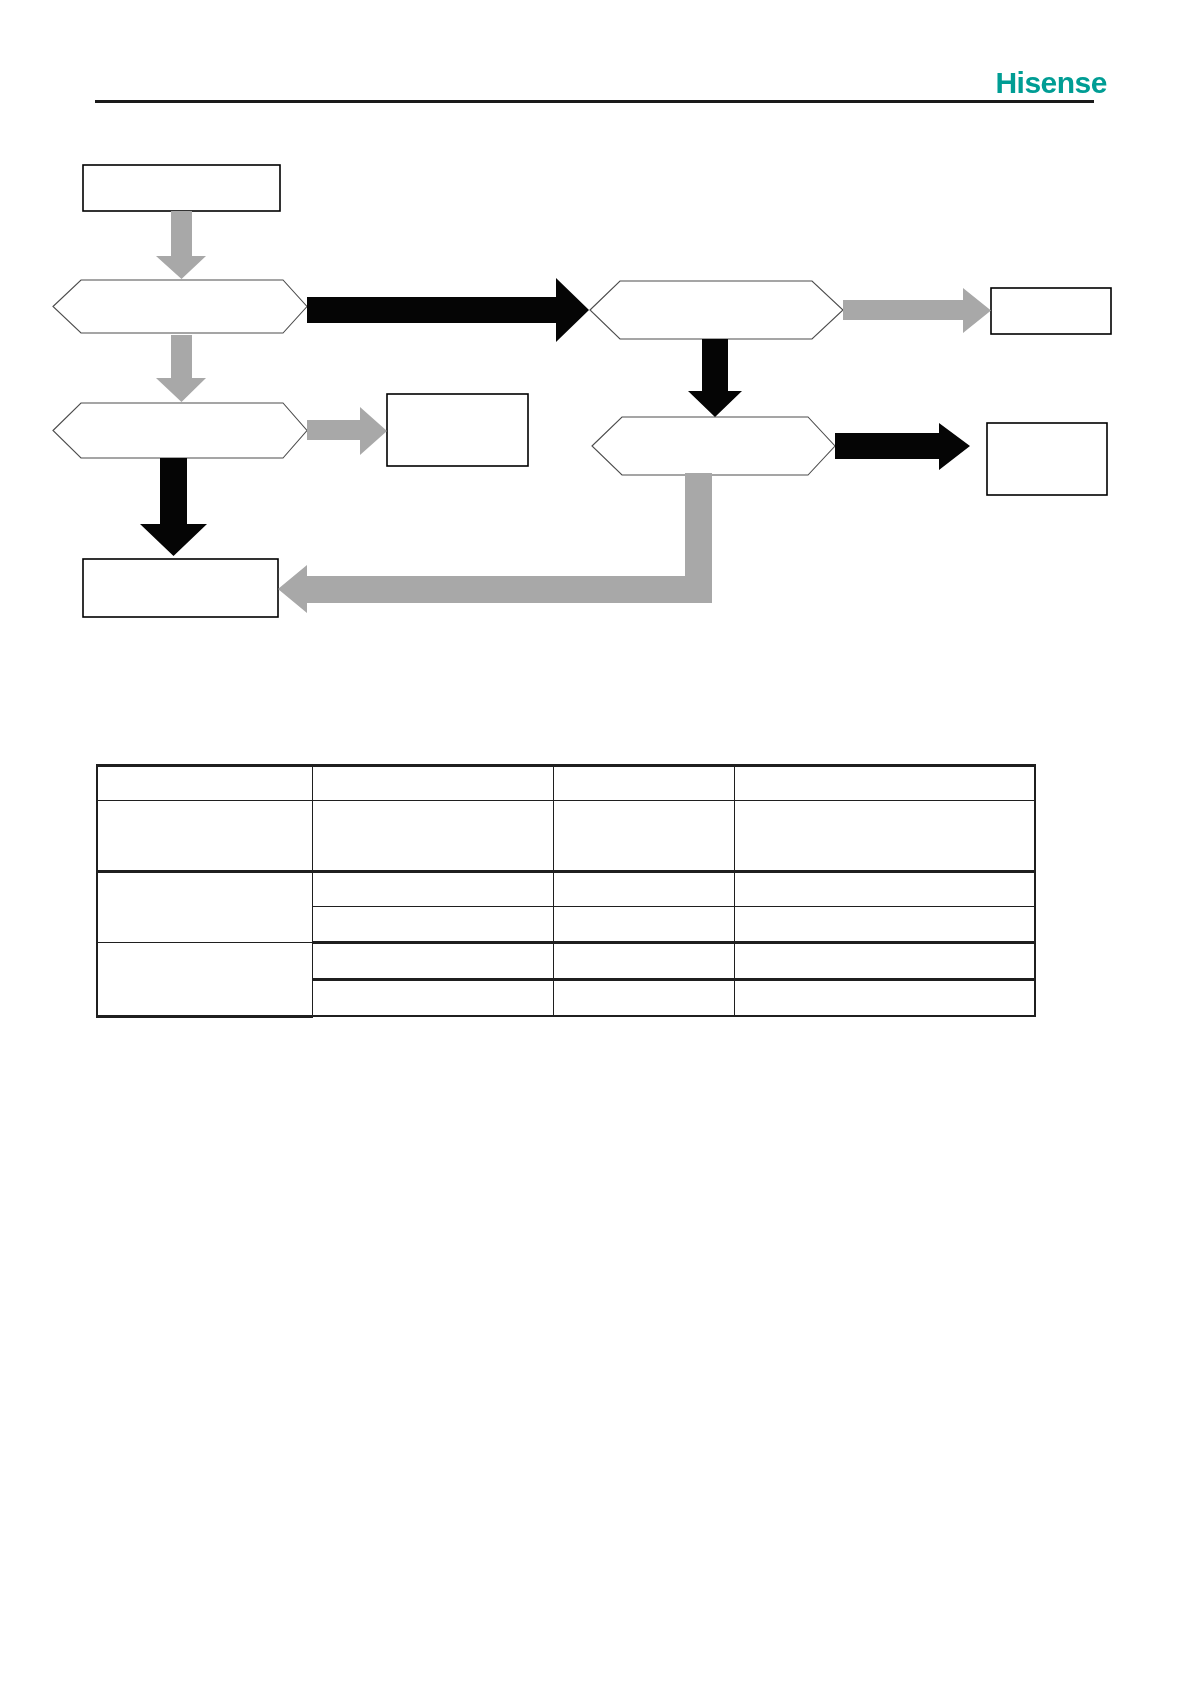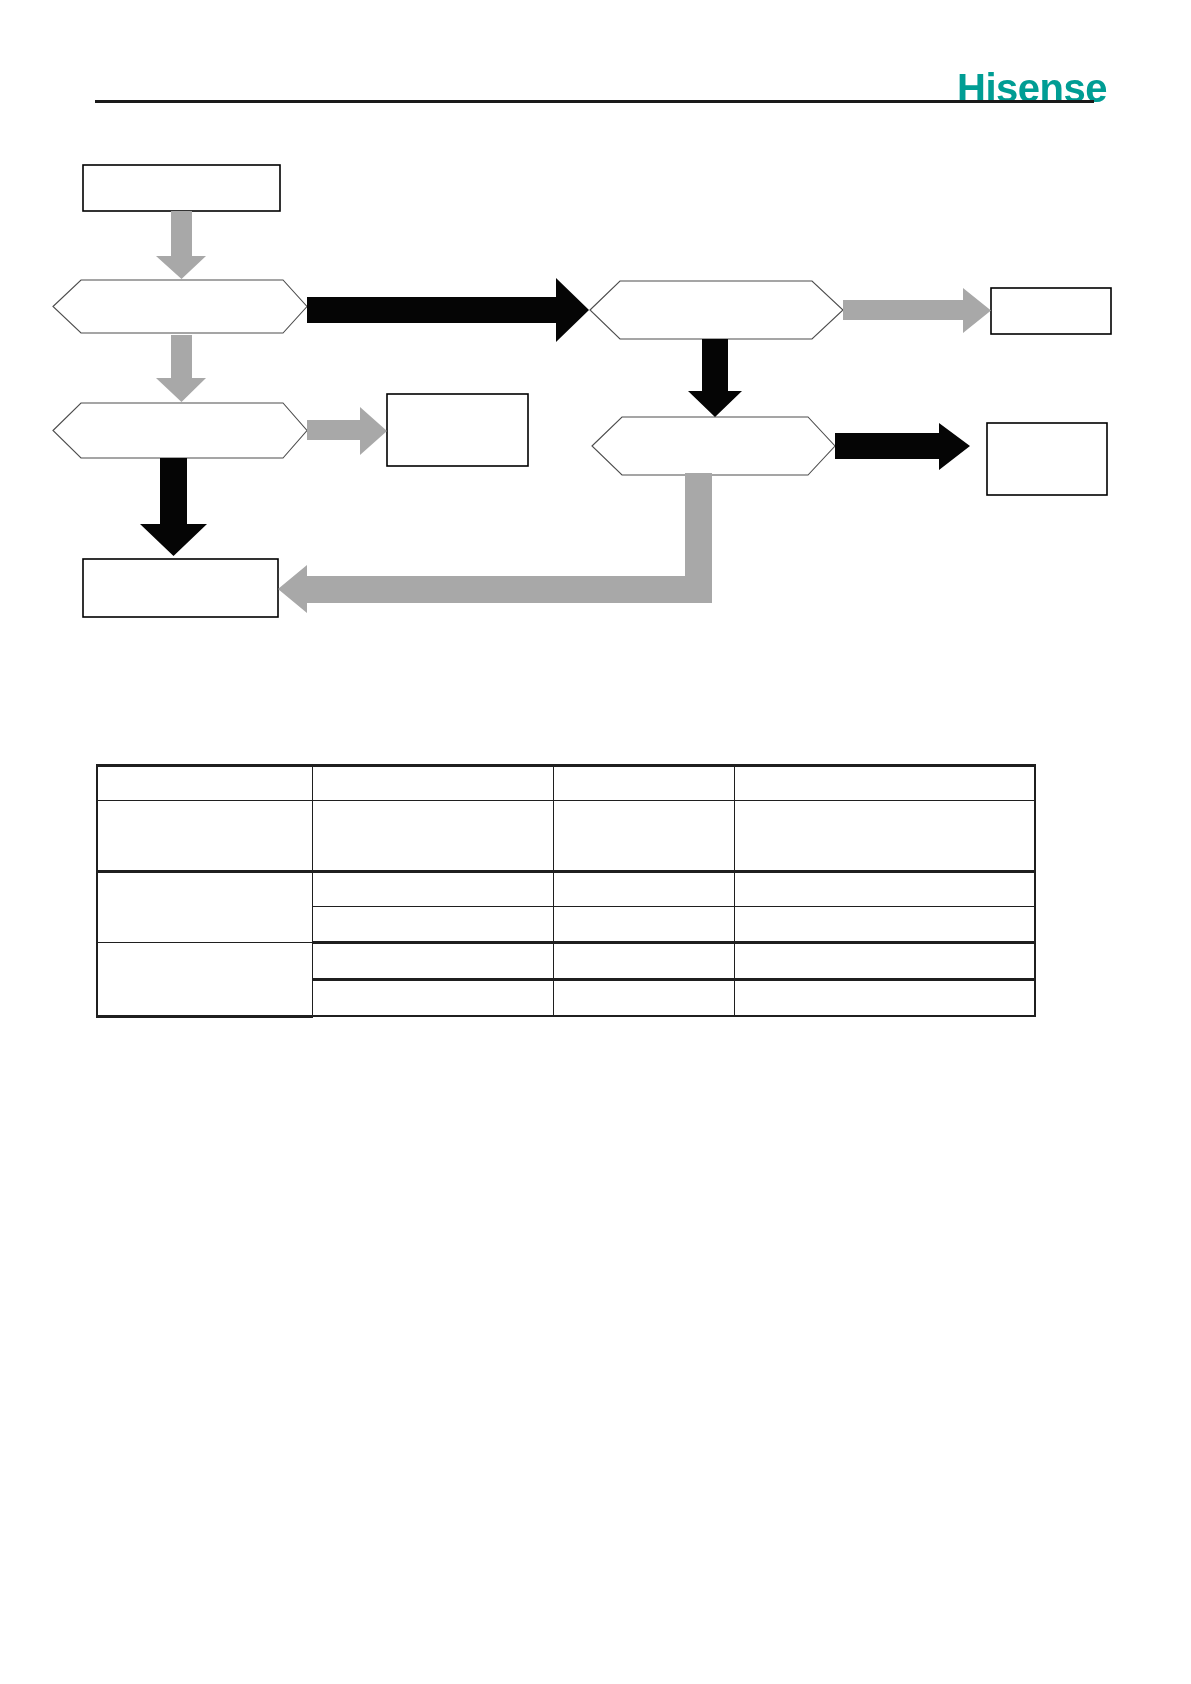--- a/index.html
+++ b/index.html
@@ -9,21 +9,21 @@
     font-family:"Liberation Sans", sans-serif;
     position:relative;
     overflow:hidden;
   }
   .page{position:absolute;inset:0;}
 
   
   .logo{
     position:absolute;
     top:68px;right:84px;
-    font-size:40px;
+    font-size:30px;
     font-weight:700;
     letter-spacing:-0.5px;
     line-height:1;
   }
   .header-rule{
     position:absolute;
     top:100px;left:95px;
     width:999px;height:3px;
   }
 

